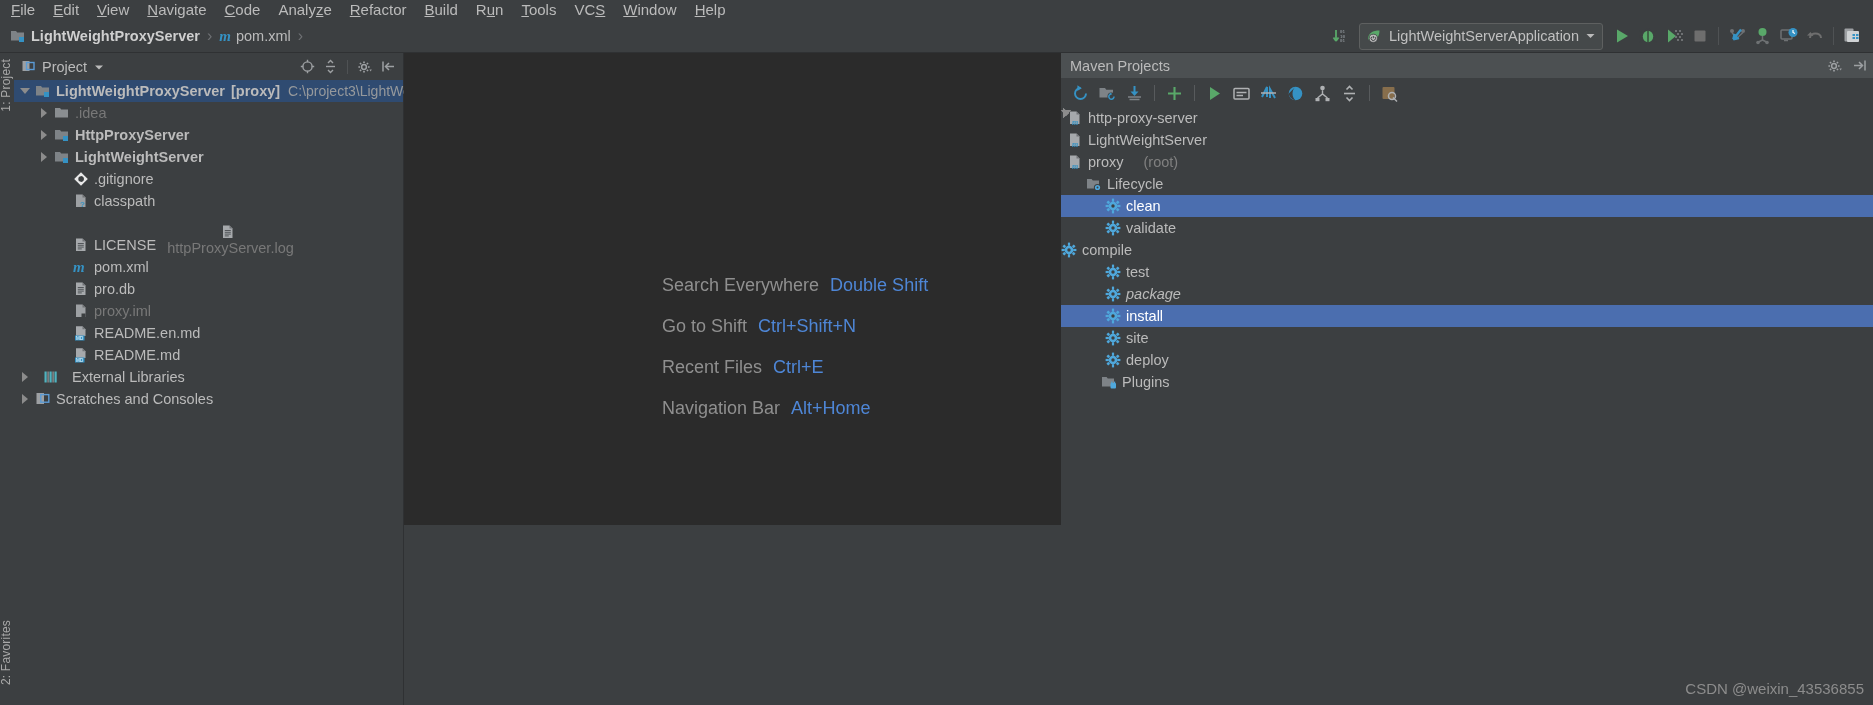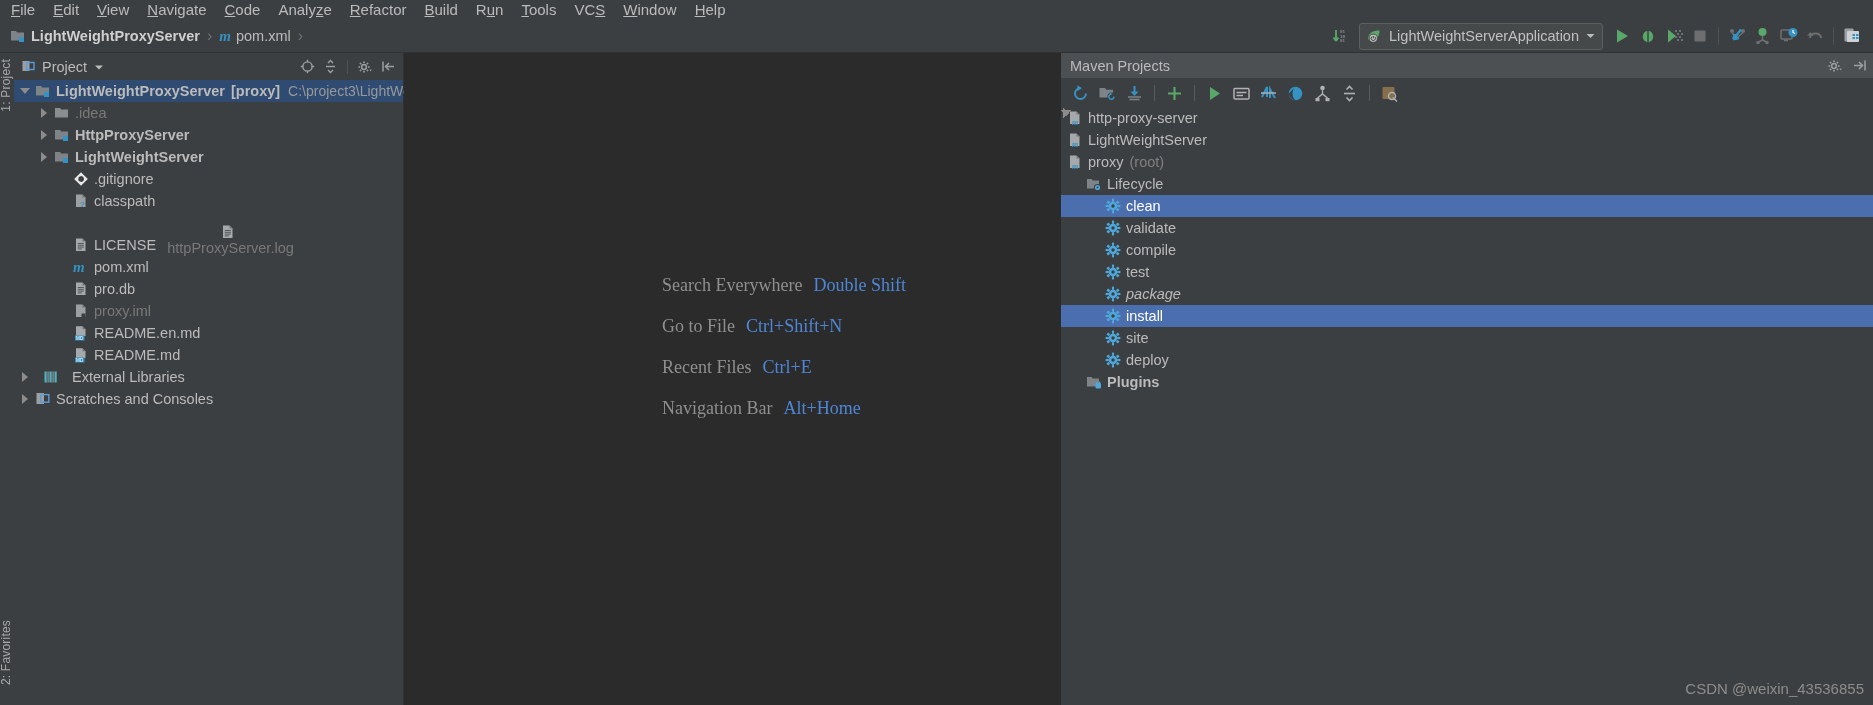--- a/index.html
+++ b/index.html
@@ -137,25 +137,24 @@
     border-right: 5px solid transparent;
   }
   .ticon { width: 17px; height: 16px; margin-right: 4px; flex: 0 0 auto; display:flex; align-items:center; }
   .tlabel { font-size: 14.5px; }
   .tlabel.bold { font-weight: bold; }
   .tlabel.dim { color: #787878; }
   .tsub { font-size: 14px; color: #6E7173; margin-left: 8px; }
 
   
   .editor {
-    position: absolute; left: 404px; top: 53px; width: 657px; height: 652px;
+    position: absolute; left: 404px; top: 53px; width: 657px; height: 472px;
     background: #2B2B2B;
     border-right: 3px solid #bef264;
     overflow: hidden;
-    font-family: Liberation Serif, serif;
   }
   .hints {
     position: absolute; left: 0; top: 222px; width: 100%;
   }
   .hint-row {
     display: flex; align-items: baseline;
     height: 41px;
     padding-left: 258px;
     font-size: 18px;
   }
@@ -593,21 +592,21 @@
       </div>
   </div>
 
   <div class="editor">
     <div class="hints" id="hints">
         <div class="hint-row">
           <span class="hint-name">Search Everywhere</span>
           <span class="hint-key">Double Shift</span>
         </div>
         <div class="hint-row">
-          <span class="hint-name">Go to File</span>
+          <span class="hint-name">Go to Shift</span>
           <span class="hint-key">Ctrl+Shift+N</span>
         </div>
         <div class="hint-row">
           <span class="hint-name">Recent Files</span>
           <span class="hint-key">Ctrl+E</span>
         </div>
         <div class="hint-row">
           <span class="hint-name">Navigation Bar</span>
           <span class="hint-key">Alt+Home</span>
         </div>
@@ -750,21 +749,21 @@
         <div class="mrow" style="padding-left: 6px;">
           <span class="arrow down"></span>
           <span class="ticon">
             <svg width="16" height="16" viewBox="0 0 16 16">
               <path d="M3 1.5 L9.5 1.5 L12.5 4.5 L12.5 14 L3 14 Z" fill="#A6A9AC"></path>
               <path d="M9.5 1.5 L9.5 4.5 L12.5 4.5 Z" fill="#707376"></path>
               <text x="8" y="15" font-size="8" fill="#3592C4" font-style="italic" font-weight="bold" font-family="serif" text-anchor="middle">m</text>
             </svg>
           </span>
           <span class="tlabel">proxy</span>
-          <span class="tlabel" style="margin-left: 6px; color: rgb(128, 128, 128);">(root)</span>
+          <span class="tlabel" style="margin-left: 20px; color: rgb(128, 128, 128);">(root)</span>
         </div>
         <div class="mrow" style="padding-left: 25px;">
           <span class="arrow down"></span>
           <span class="ticon">
             <svg width="16" height="16" viewBox="0 0 16 16">
               <path d="M1 3 L5.6 3 L6.8 4.6 L13 4.6 L13 12.5 L1 12.5 Z" fill="#7E8387"></path>
               <circle cx="11.5" cy="11.5" r="3.6" fill="#3C3F41"></circle>
               <circle cx="11.5" cy="11.5" r="2.6" fill="#4FA8DC"></circle>
               <circle cx="11.5" cy="11.5" r="1" fill="#3C3F41"></circle>
             </svg>
@@ -804,21 +803,21 @@
                 <rect x="2" y="3" width="2.6" height="2.6" transform="rotate(-45 3.3 4.3)"></rect>
                 <rect x="11.4" y="3" width="2.6" height="2.6" transform="rotate(45 12.7 4.3)"></rect>
                 <rect x="2" y="10.4" width="2.6" height="2.6" transform="rotate(45 3.3 11.7)"></rect>
                 <rect x="11.4" y="10.4" width="2.6" height="2.6" transform="rotate(-45 12.7 11.7)"></rect>
               </g>
               <circle cx="8" cy="8" r="1.7" fill="#3C3F41"></circle>
             </svg>
           </span>
           <span class="tlabel">validate</span>
         </div>
-        <div class="mrow" style="padding-left: 44px;">
+        <div class="mrow" style="">
           <span class="arrow "></span>
           <span class="ticon">
             <svg width="16" height="16" viewBox="0 0 16 16">
               <g fill="#4FA8DC">
                 <circle cx="8" cy="8" r="4.3"></circle>
                 <rect x="6.9" y="0.6" width="2.2" height="3.2"></rect>
                 <rect x="6.9" y="12.2" width="2.2" height="3.2"></rect>
                 <rect x="0.6" y="6.9" width="3.2" height="2.2"></rect>
                 <rect x="12.2" y="6.9" width="3.2" height="2.2"></rect>
                 <rect x="2" y="3" width="2.6" height="2.6" transform="rotate(-45 3.3 4.3)"></rect>
@@ -924,21 +923,21 @@
                 <rect x="2" y="3" width="2.6" height="2.6" transform="rotate(-45 3.3 4.3)"></rect>
                 <rect x="11.4" y="3" width="2.6" height="2.6" transform="rotate(45 12.7 4.3)"></rect>
                 <rect x="2" y="10.4" width="2.6" height="2.6" transform="rotate(45 3.3 11.7)"></rect>
                 <rect x="11.4" y="10.4" width="2.6" height="2.6" transform="rotate(-45 12.7 11.7)"></rect>
               </g>
               <circle cx="8" cy="8" r="1.7" fill="#3C3F41"></circle>
             </svg>
           </span>
           <span class="tlabel">deploy</span>
         </div>
-        <div class="mrow" style="padding-left: 25px; font-weight: bold;">
+        <div class="mrow" style="padding-left: 40px;">
           <span class="arrow right"></span>
           <span class="ticon">
             <svg width="16" height="16" viewBox="0 0 16 16">
               <path d="M1 3 L5.6 3 L6.8 4.6 L13 4.6 L13 12.5 L1 12.5 Z" fill="#7E8387"></path>
               <rect x="9.5" y="9" width="5.5" height="5.5" rx="1" fill="#4FA8DC"></rect>
               <rect x="10.3" y="7.6" width="1.3" height="2" fill="#4FA8DC"></rect>
               <rect x="12.9" y="7.6" width="1.3" height="2" fill="#4FA8DC"></rect>
             </svg>
           </span>
           <span class="tlabel">Plugins</span>

